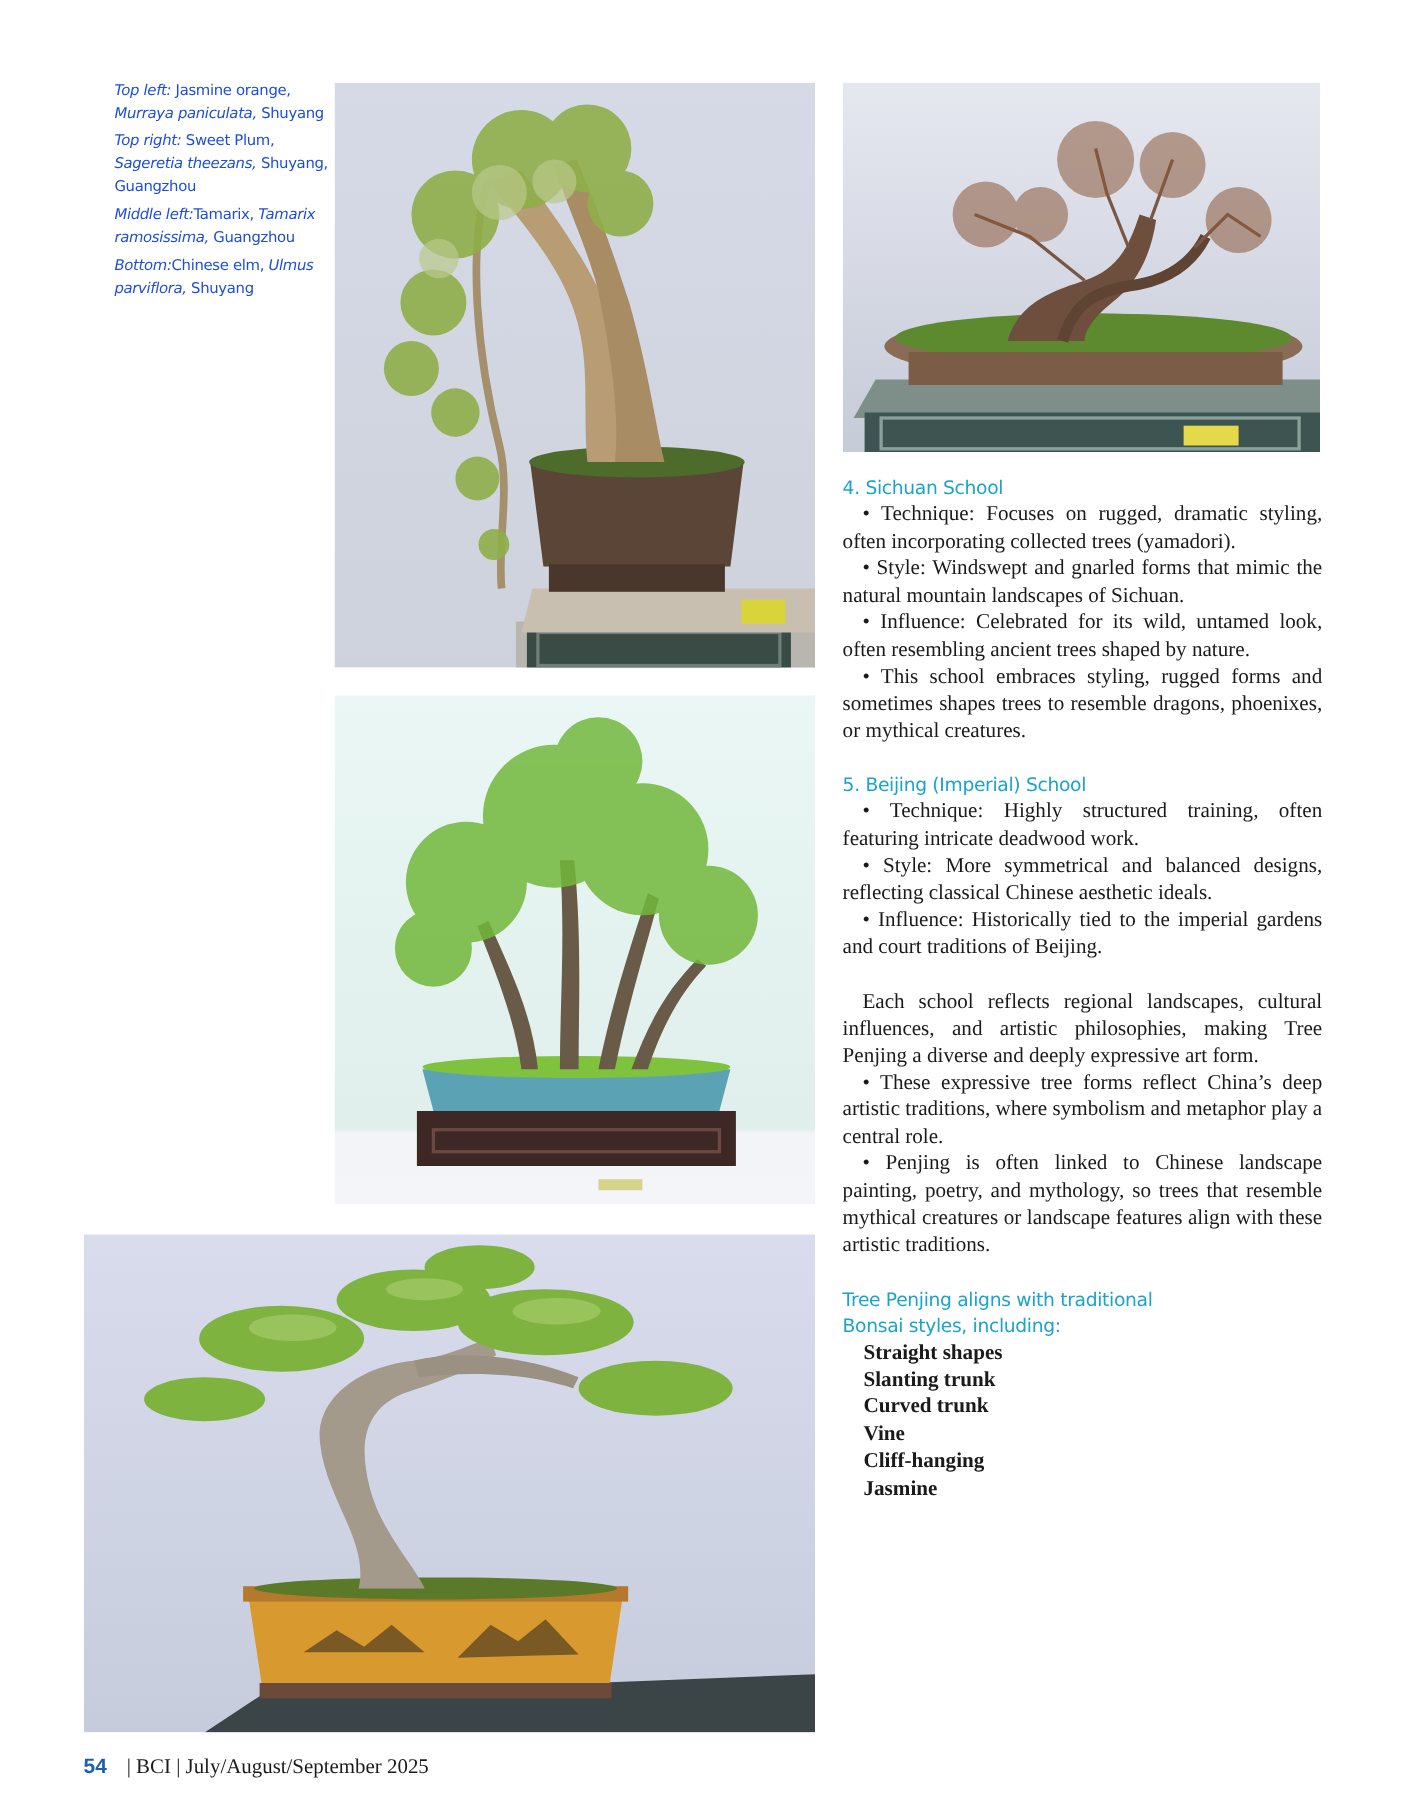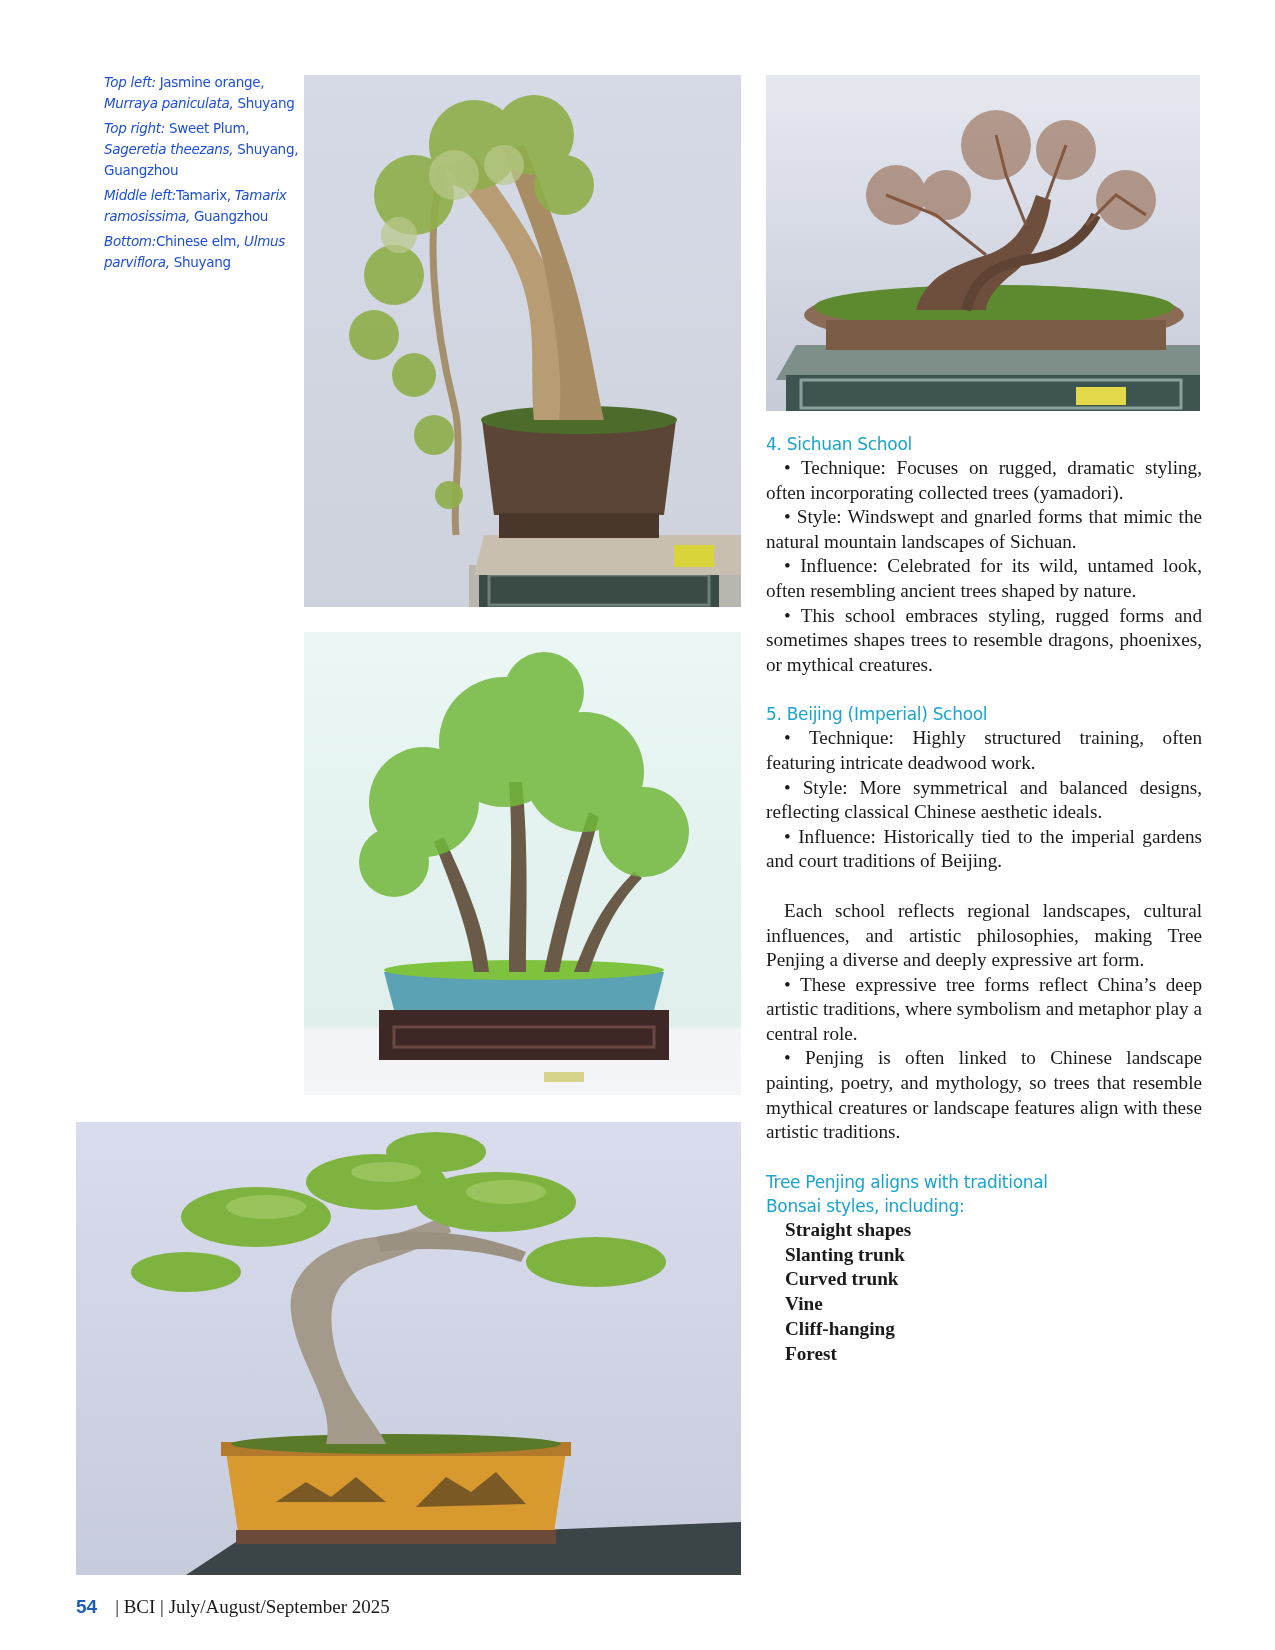--- a/index.html
+++ b/index.html
@@ -226,19 +226,19 @@
   <h3 class="h">
     <span>Tree Penjing aligns with traditional</span><br>
     <span>Bonsai styles, including:</span>
   </h3>
   <ul class="styles-list">
     <li>Straight shapes</li>
     <li>Slanting trunk</li>
     <li>Curved trunk</li>
     <li>Vine</li>
     <li>Cliff-hanging</li>
-    <li>Forest</li>
+    <li>Jasmine</li>
   </ul>
 </div>
 
 <div class="footer">
   <span class="pg">54</span><span>| BCI | July/August/September 2025</span>
 </div>
 
 </body></html>

